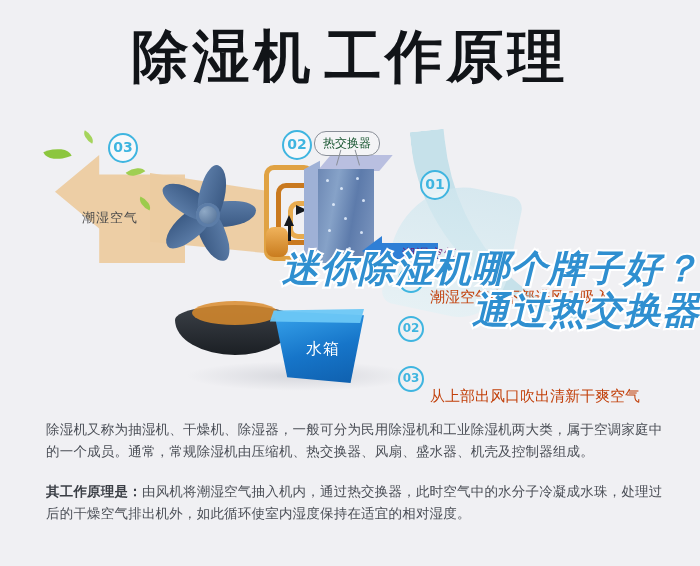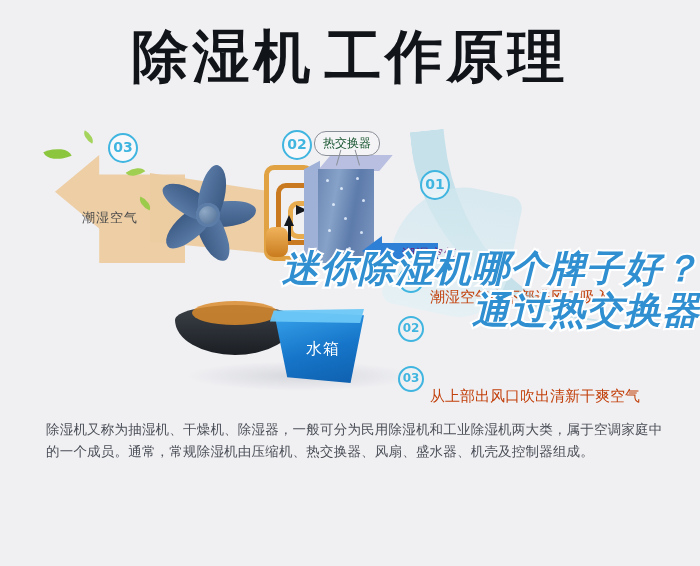--- a/index.html
+++ b/index.html
@@ -281,15 +281,16 @@
     </div>
   </div>
 
   <div class="overlay">
     <div class="ovl-line">迷你除湿机哪个牌子好？</div>
     <div class="ovl-line">通过热交换器</div>
   </div>
 
   <div class="copy">
     <p class="para">除湿机又称为抽湿机、干燥机、除湿器，一般可分为民用除湿机和工业除湿机两大类，属于空调家庭中的一个成员。通常，常规除湿机由压缩机、热交换器、风扇、盛水器、机壳及控制器组成。</p>
+    <p class="para second"><b>其工作原理是：</b><span>由风机将潮湿空气抽入机内，通过热交换器，此时空气中的水分子冷凝成水珠，处理过后的干燥空气排出机外，如此循环使室内湿度保持在适宜的相对湿度。</span></p>
   </div>
 
 </div>
 
 </body></html>

